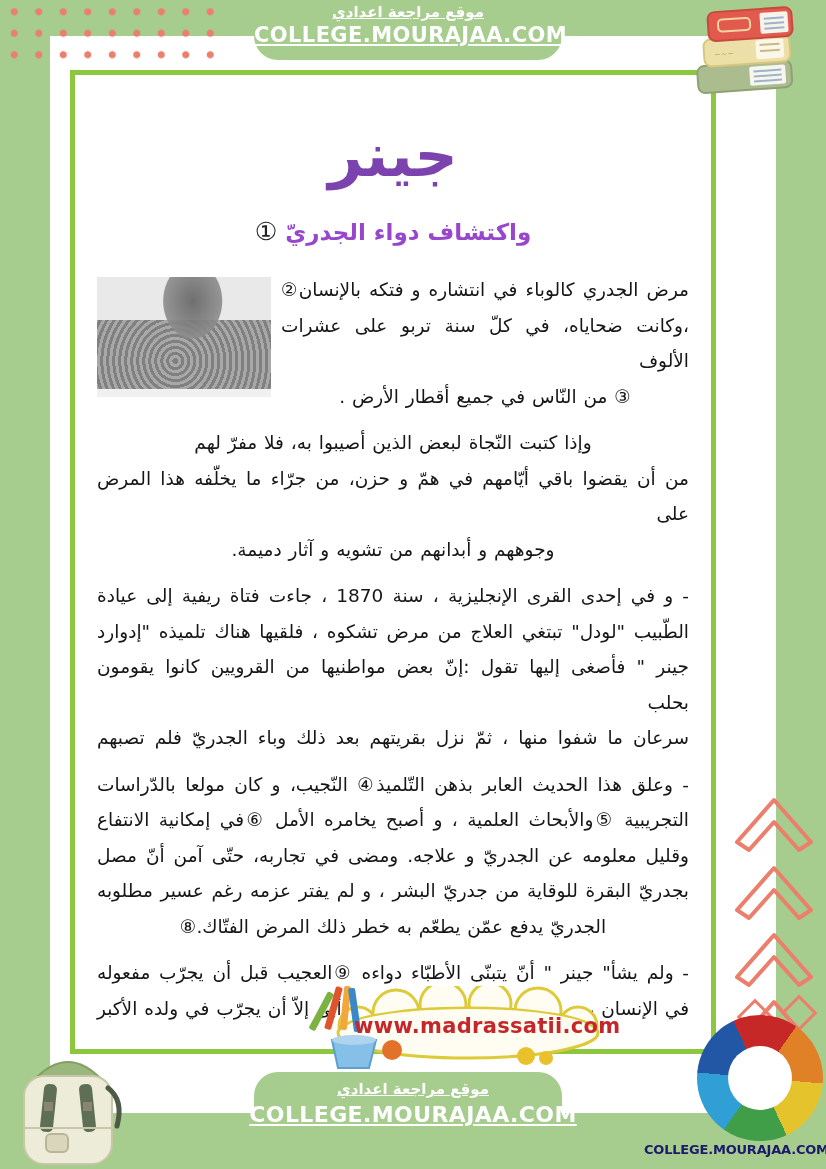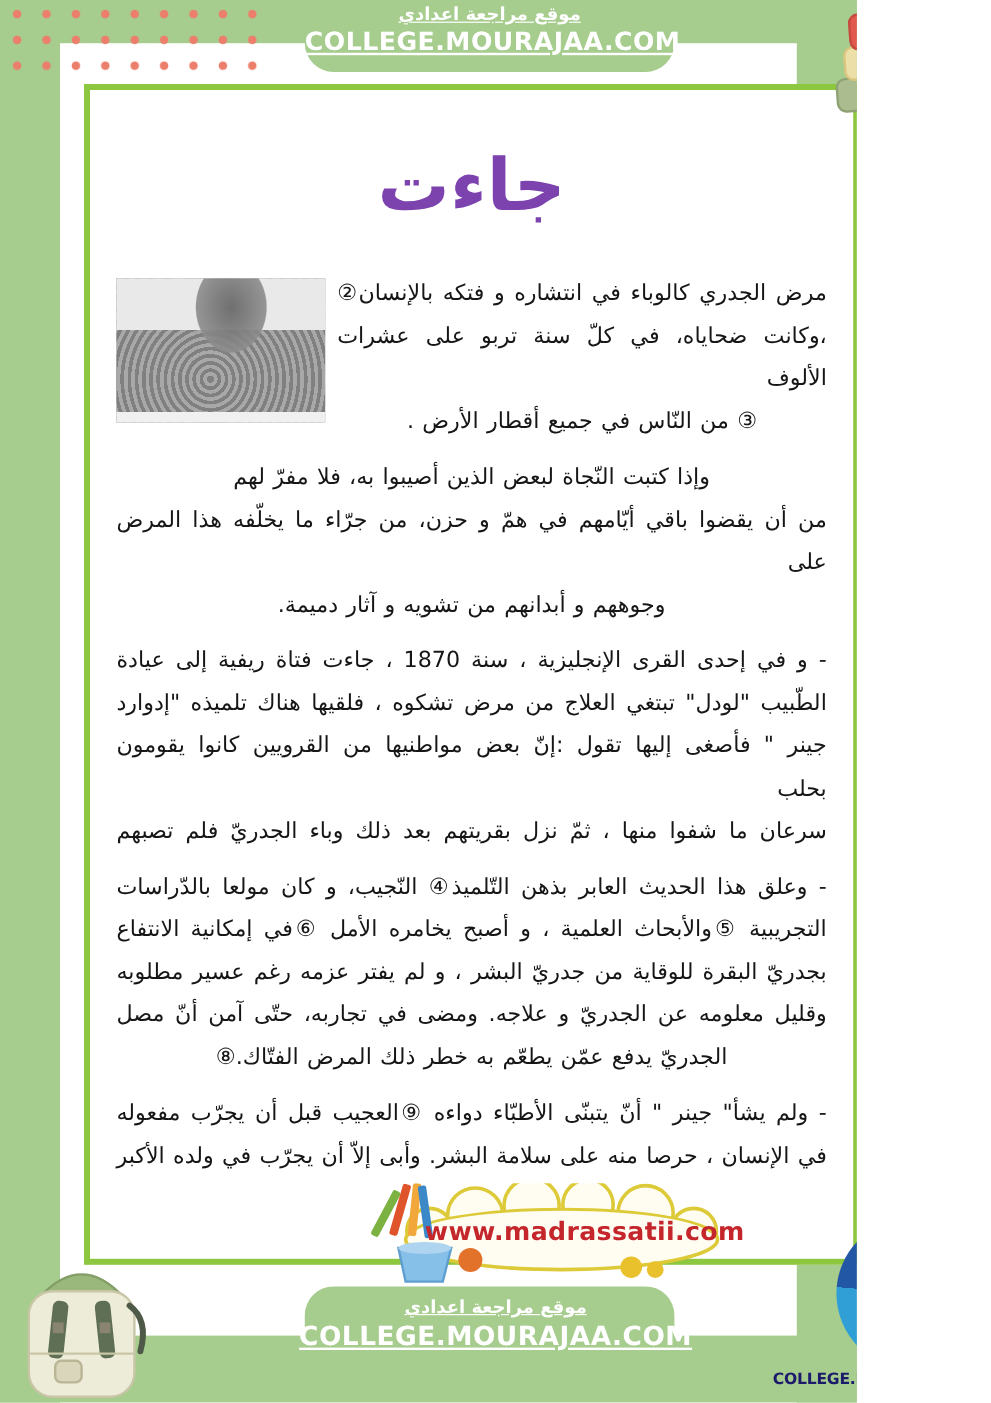--- a/index.html
+++ b/index.html
@@ -1,18 +1,18 @@
 <!DOCTYPE html>
 <html lang="ar"><head>
 <meta charset="utf-8">
 <style>
   * { margin:0; padding:0; box-sizing:border-box; }
   html,body { background:#ffffff; }
   .page {
-    position:relative; width:714px; height:1169px; overflow:hidden;
+    position:relative; width:826px; height:1169px; overflow:hidden;
     background:#ffffff; font-family:"DejaVu Sans", sans-serif;
   }
   
   .band-top    { position:absolute; left:0; top:0; width:826px; height:36px; background:#a6cc8e; }
   .strip-left  { position:absolute; left:0; top:0; width:50px; height:1169px; background:#a6cc8e; }
   .strip-right { position:absolute; right:0; top:0; width:50px; height:1169px; background:#a6cc8e; }
   .band-bottom { position:absolute; left:0; top:1113px; width:826px; height:56px; background:#a6cc8e; }
 
   
   .header-tab {
@@ -135,21 +135,25 @@
         <rect x="72" y="10" width="28" height="21" rx="2" fill="#f7f3ea"></rect>
         <line x1="76" y1="16" x2="96" y2="16" stroke="#9fb3c8" stroke-width="2"></line>
         <line x1="76" y1="21" x2="96" y2="21" stroke="#9fb3c8" stroke-width="2"></line>
         <line x1="76" y1="26" x2="96" y2="26" stroke="#9fb3c8" stroke-width="2"></line>
         <rect x="30" y="14" width="32" height="12" rx="4" fill="none" stroke="#f2d5a0" stroke-width="2"></rect>
       </g>
     </svg>
   </div>
 
   <div class="content-box">
-    <div class="lesson-title">جاءت</div>
+    <div class="lesson-title">جينر</div>
+    <div class="lesson-subtitle">
+      <span>واكتشاف دواء الجدريّ</span>
+      <span class="num">①</span>
+    </div>
 
     <div class="body-text">
       <div class="para">
         <div class="photo"></div>
         <div class="line jl">مرض الجدري كالوباء في انتشاره  و فتكه بالإنسان②</div>
         <div class="line jl">،وكانت ضحاياه، في كلّ سنة تربو على عشرات الألوف</div>
         <div class="line">③ من النّاس في جميع أقطار الأرض .</div>
       </div>
       <div class="para">
         <div class="line">وإذا كتبت النّجاة لبعض الذين أصيبوا به، فلا مفرّ لهم</div>
@@ -158,22 +162,22 @@
       </div>
       <div class="para">
         <div class="line jl">- و في إحدى القرى الإنجليزية ، سنة 1870 ، جاءت فتاة ريفية إلى عيادة</div>
         <div class="line jl">الطّبيب "لودل" تبتغي العلاج من مرض تشكوه ، فلقيها هناك تلميذه "إدوارد</div>
         <div class="line jl">جينر " فأصغى إليها تقول :إنّ بعض مواطنيها من القرويين كانوا يقومون بحلب</div>
         <div class="line jl">سرعان ما شفوا منها ،  ثمّ نزل بقريتهم بعد ذلك وباء الجدريّ فلم تصبهم</div>
       </div>
       <div class="para">
         <div class="line jl">- وعلق هذا الحديث العابر بذهن التّلميذ④ النّجيب، و كان مولعا بالدّراسات</div>
         <div class="line jl">التجريبية ⑤والأبحاث العلمية ، و أصبح يخامره الأمل ⑥في إمكانية الانتفاع</div>
+        <div class="line jl">وقليل معلومه عن الجدريّ و علاجه. ومضى في تجاربه، حتّى آمن أنّ مصل</div>
         <div class="line jl">بجدريّ البقرة للوقاية من جدريّ البشر ، و لم يفتر عزمه رغم عسير مطلوبه</div>
-        <div class="line jl">وقليل معلومه عن الجدريّ و علاجه. ومضى في تجاربه، حتّى آمن أنّ مصل</div>
         <div class="line">الجدريّ يدفع عمّن يطعّم به خطر ذلك المرض الفتّاك.⑧</div>
       </div>
       <div class="para">
         <div class="line jl">- ولم يشأ" جينر " أنّ يتبنّى الأطبّاء دواءه ⑨العجيب قبل أن يجرّب مفعوله</div>
         <div class="line jl">في الإنسان ، حرصا منه على سلامة البشر. وأبى إلاّ أن يجرّب في ولده الأكبر</div>
       </div>
     </div>
   </div>
 
   <svg class="chevron" style="top:788px" viewBox="0 0 86 66">

